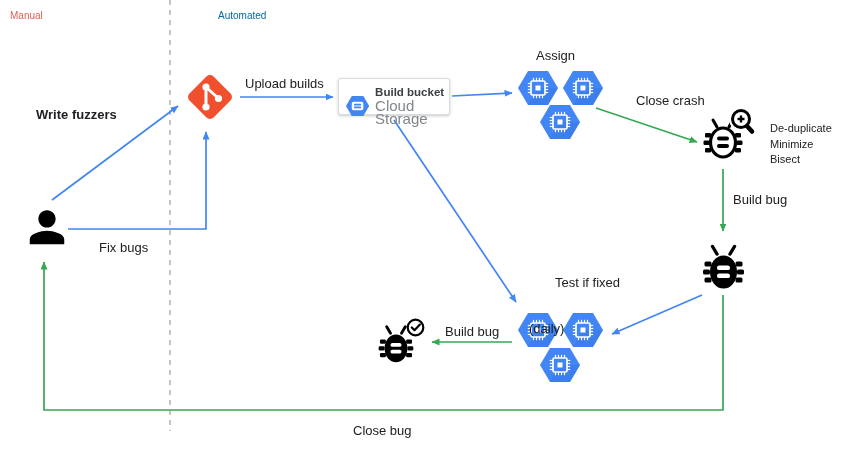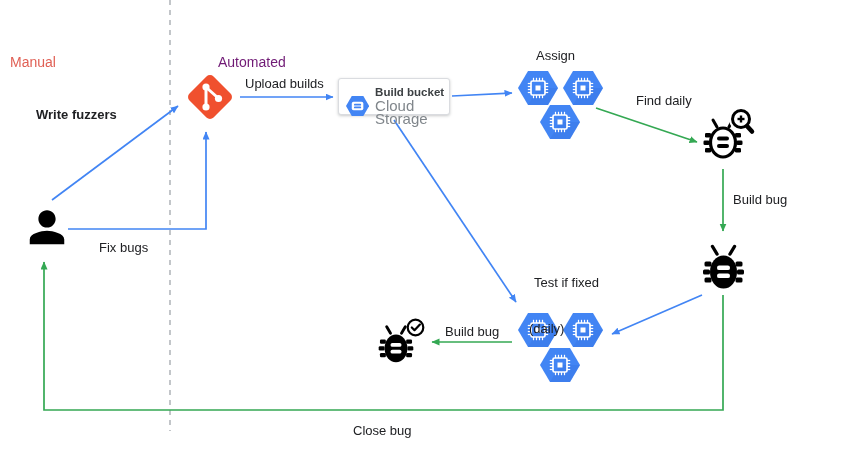--- a/index.html
+++ b/index.html
@@ -1,23 +1,23 @@
 <!DOCTYPE html>
 <html><head>
 <meta charset="utf-8">
 <style>
   html,body{margin:0;padding:0;background:#ffffff;}
   .stage{
     position:relative;width:850px;height:455px;background:#ffffff;overflow:hidden;
     font-family:"Liberation Sans","DejaVu Sans",sans-serif;color:#202124;
   }
   .lbl{position:absolute;font-size:13px;line-height:16px;white-space:nowrap;}
-  .lbl-zone{font-size:14px;margin-top:46px;}
+  .lbl-zone{font-size:10px;}
   .manual{color:#e06055;}
-  .automated{color:#701a75;}
+  .automated{color:#0369a1;}
   .svg-abs{position:absolute;}
   .card{
     position:absolute;left:338px;top:78px;width:112px;height:37px;
     background:#fff;border:1px solid #dadce0;border-radius:3px;
     box-shadow:0 1px 3px rgba(60,64,67,.28);
     display:flex;align-items:center;gap:6px;padding:18px 0 0 7px;box-sizing:border-box;
   }
   .card-text{display:flex;flex-direction:column;line-height:13px;}
   .card-title{font-size:11.5px;font-weight:bold;color:#3c4043;}
   .card-sub{font-size:15px;color:#80868b;}
@@ -168,20 +168,25 @@
   <svg class="svg-abs" style="left:377px;top:317px;" width="48" height="50" viewBox="0 0 48 50">
     <use href="#bug-filled" x="0" y="6" width="38" height="44"></use>
     <circle cx="38.5" cy="10.5" r="7.8" fill="#fff" stroke="#000" stroke-width="2.2"></circle>
     <path d="M34.8 10.5 l2.7 2.7 l5.4 -5.6" fill="none" stroke="#000" stroke-width="2.2" stroke-linecap="round" stroke-linejoin="round"></path>
   </svg>
 
   <div class="lbl" style="left:36px;top:107px;font-weight:bold;">Write fuzzers</div>
   <div class="lbl" style="left:99px;top:240px;">Fix bugs</div>
   <div class="lbl" style="left:245px;top:76px;">Upload builds</div>
   <div class="lbl" style="left:536px;top:48px;">Assign</div>
-  <div class="lbl" style="left:636px;top:93px;">Find daily</div>
+  <div class="lbl" style="left:636px;top:93px;">Close crash</div>
+  <div class="dedup">
+    <div>De-duplicate</div>
+    <div>Minimize</div>
+    <div>Bisect</div>
+  </div>
   <div class="lbl" style="left:733px;top:192px;">Build bug</div>
-  <div class="lbl" style="left:534px;top:275px;">Test if fixed</div>
+  <div class="lbl" style="left:555px;top:275px;">Test if fixed</div>
   <div class="lbl" style="left:529px;top:292px;margin-top:29px;">(daily)</div>
   <div class="lbl" style="left:445px;top:324px;">Build bug</div>
   <div class="lbl" style="left:353px;top:423px;">Close bug</div>
 
 </div>
 
 </body></html>

